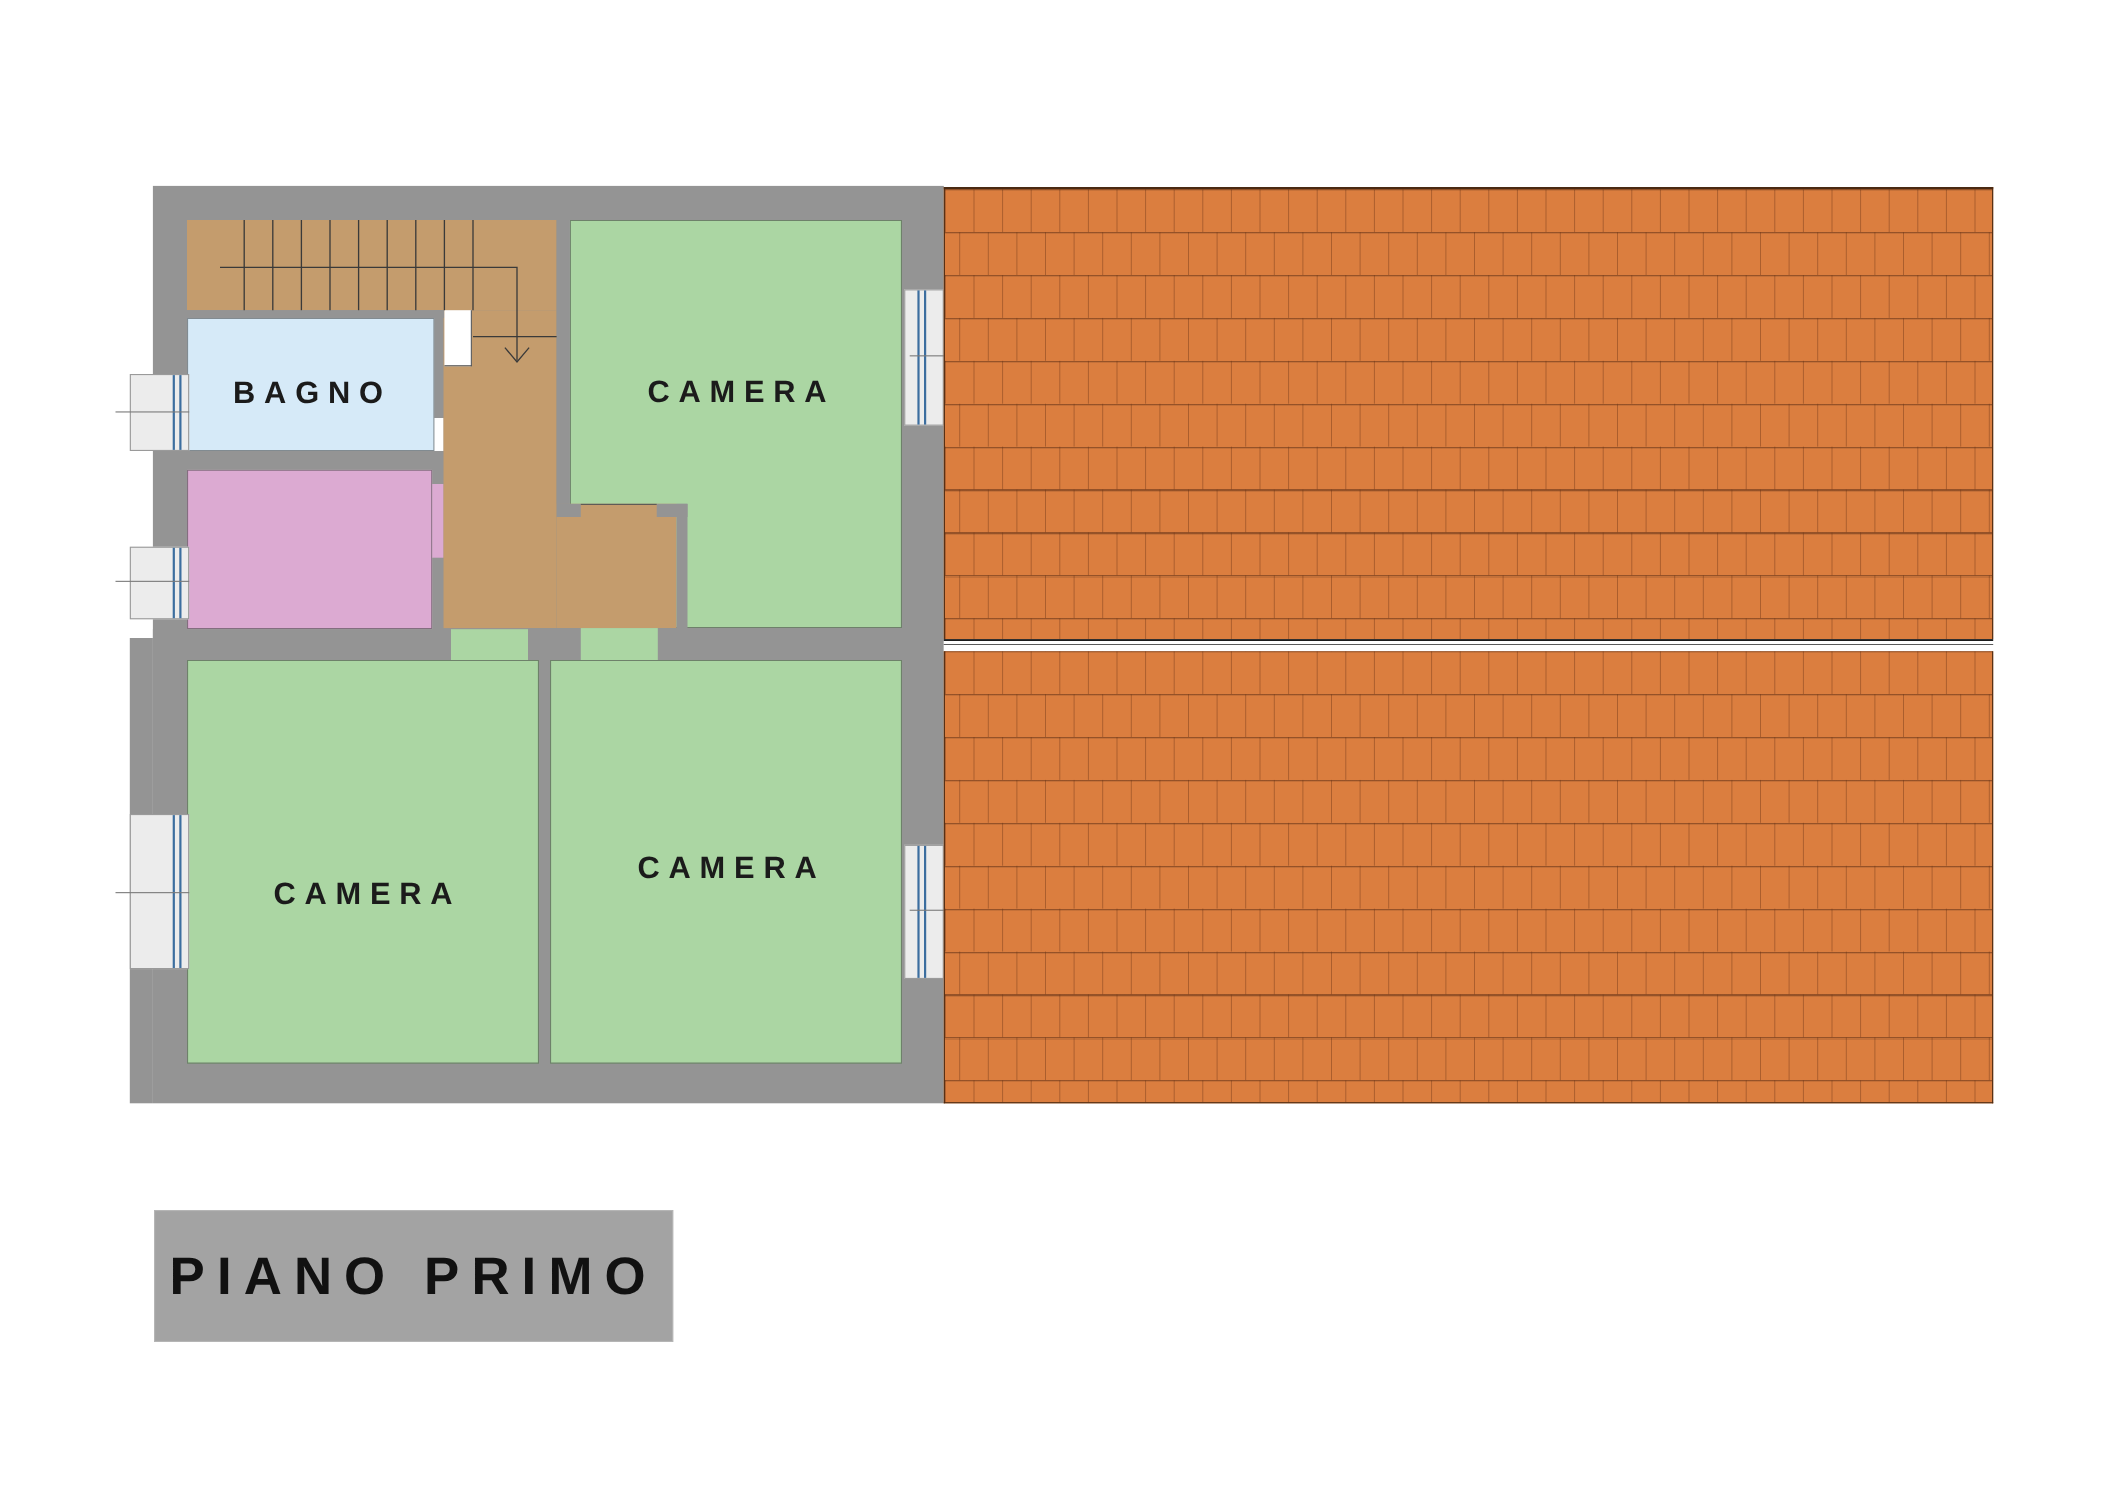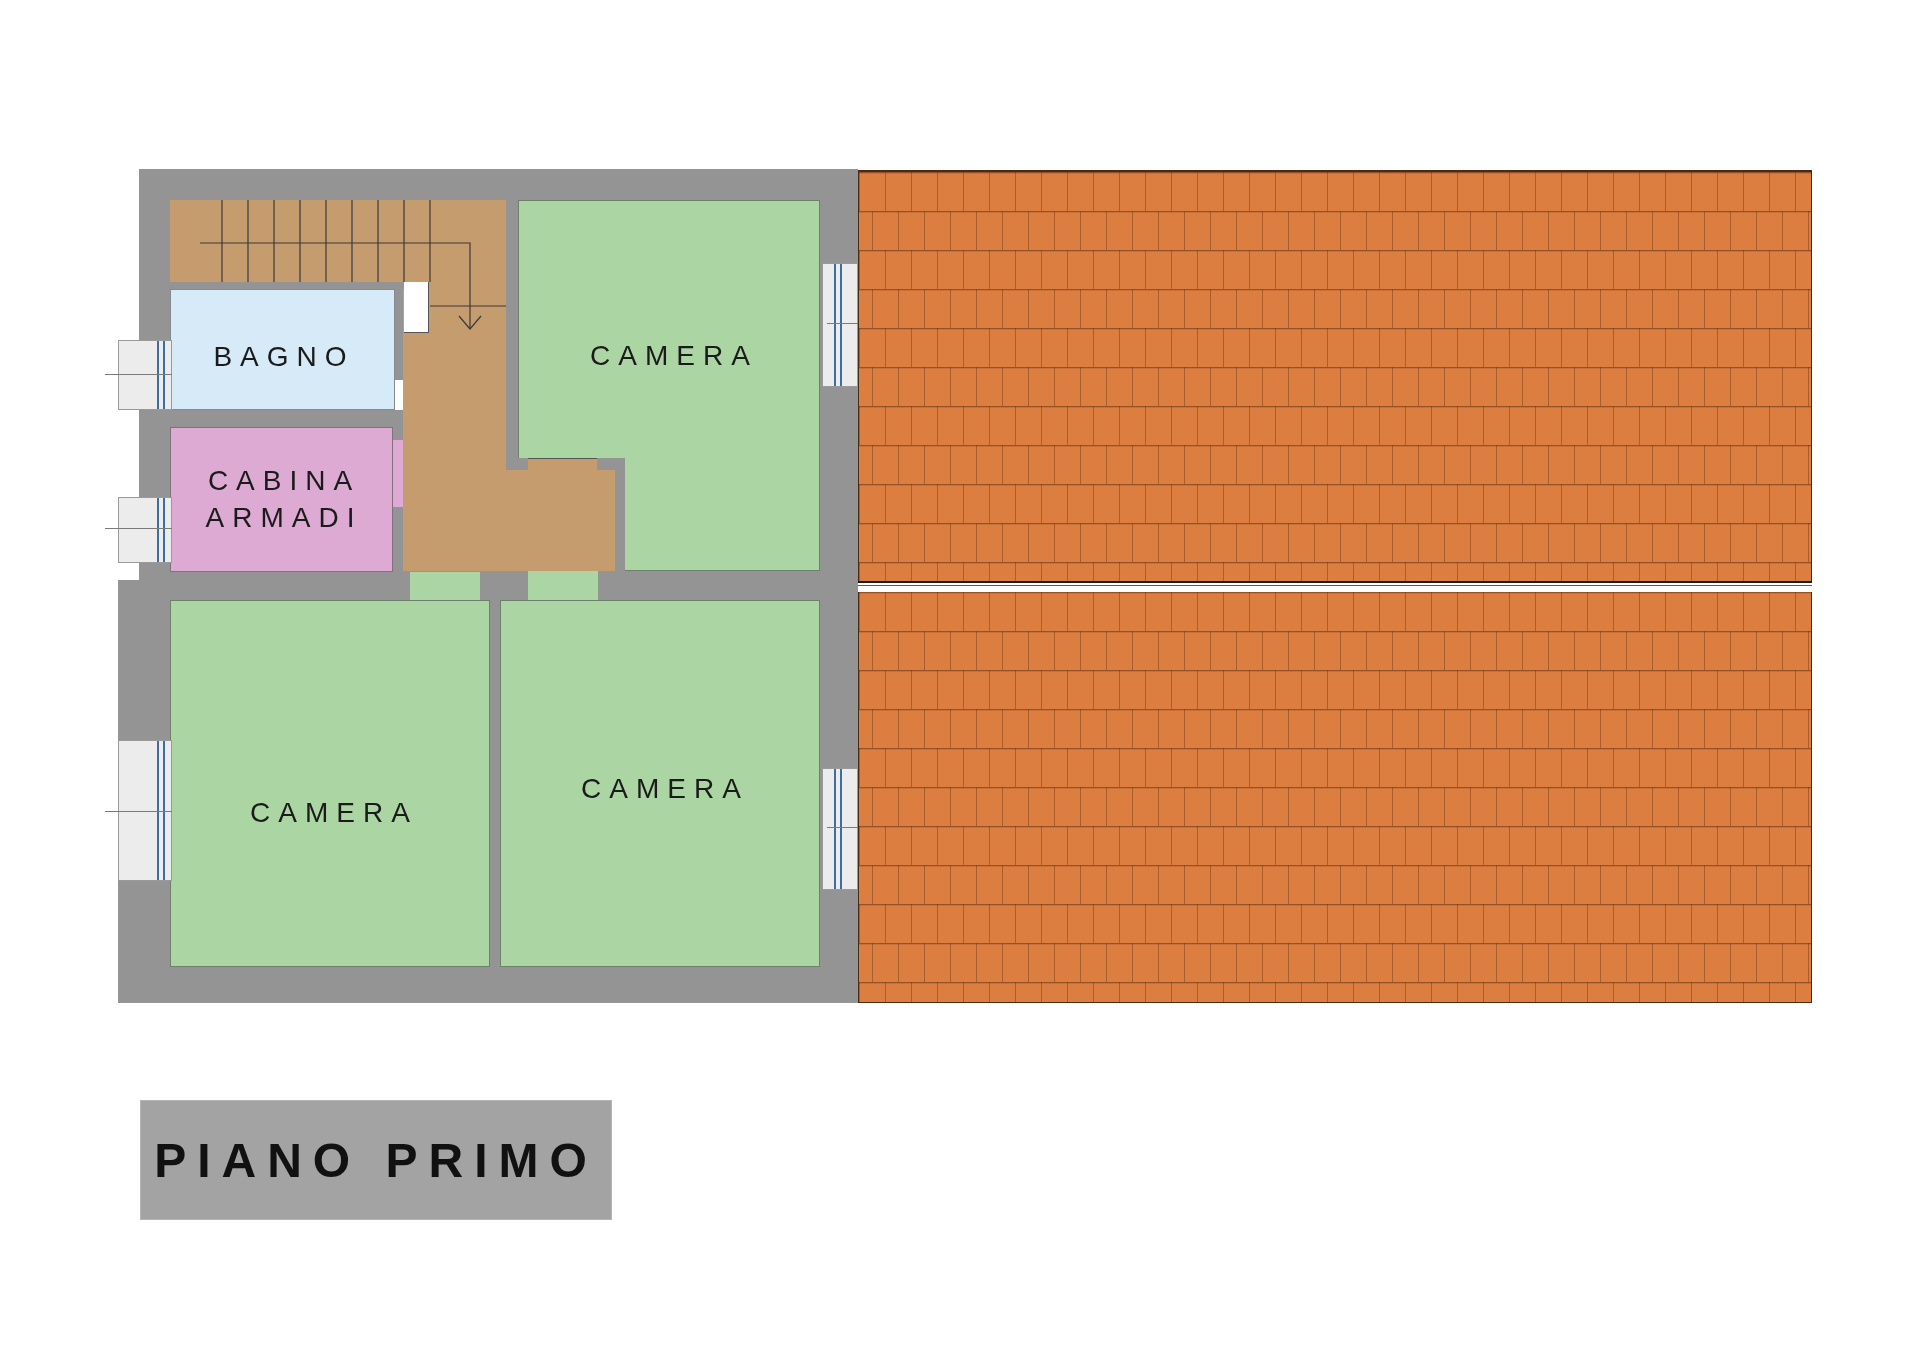--- a/index.html
+++ b/index.html
@@ -80,21 +80,21 @@
   }
   .roof-upper{left:858px;top:170px;width:954px;height:411px;
     border-top:2px solid #4a2a12;border-left:1px solid #4a2a12;border-right:1px solid #4a2a12;}
   .roof-ridge{left:858px;top:581px;width:954px;height:11px;
     background:linear-gradient(to bottom,#1b1b1b 0 2px,#ffffff 2px 4px,#5a5a5a 4px 5px,#ffffff 5px 11px);}
   .roof-lower{left:858px;top:592px;width:954px;height:411px;
     border-bottom:1px solid #4a2a12;border-left:1px solid #4a2a12;border-right:1px solid #4a2a12;}
 
   
   .room-label{position:absolute;transform:translate(-50%,-50%);color:#1b1b1b;
-    font-size:28px;font-weight:400;letter-spacing:8px;white-space:nowrap;}
+    font-size:28px;font-weight:700;letter-spacing:8px;white-space:nowrap;}
   .lab-bagno{left:284px;top:357px;}
   .lab-cabina{left:284px;top:499px;text-align:center;line-height:37px;}
   .lab-cam-top{left:674px;top:356px;}
   .lab-cam-bl{left:334px;top:813px;}
   .lab-cam-bm{left:665px;top:789px;}
 
   
   .stairs-svg{left:170px;top:198px;}
 
   
@@ -182,24 +182,20 @@
   <div class="abs refline rl2"></div>
   <div class="abs refline rl3"></div>
   <div class="abs refline rl4"></div>
   <div class="abs refline rl5"></div>
 
   <div class="abs roof-tiles roof-upper"></div>
   <div class="abs roof-ridge"></div>
   <div class="abs roof-tiles roof-lower"></div>
 
   <div class="room-label lab-bagno">BAGNO</div>
-  <div class="room-label lab-cabina">
-    <div>CABINA</div>
-    <div>ARMADI</div>
-  </div>
   <div class="room-label lab-cam-top">CAMERA</div>
   <div class="room-label lab-cam-bl">CAMERA</div>
   <div class="room-label lab-cam-bm">CAMERA</div>
 
   <div class="abs title-box">
     <div class="title-text">PIANO PRIMO</div>
   </div>
 
 </div>
 

